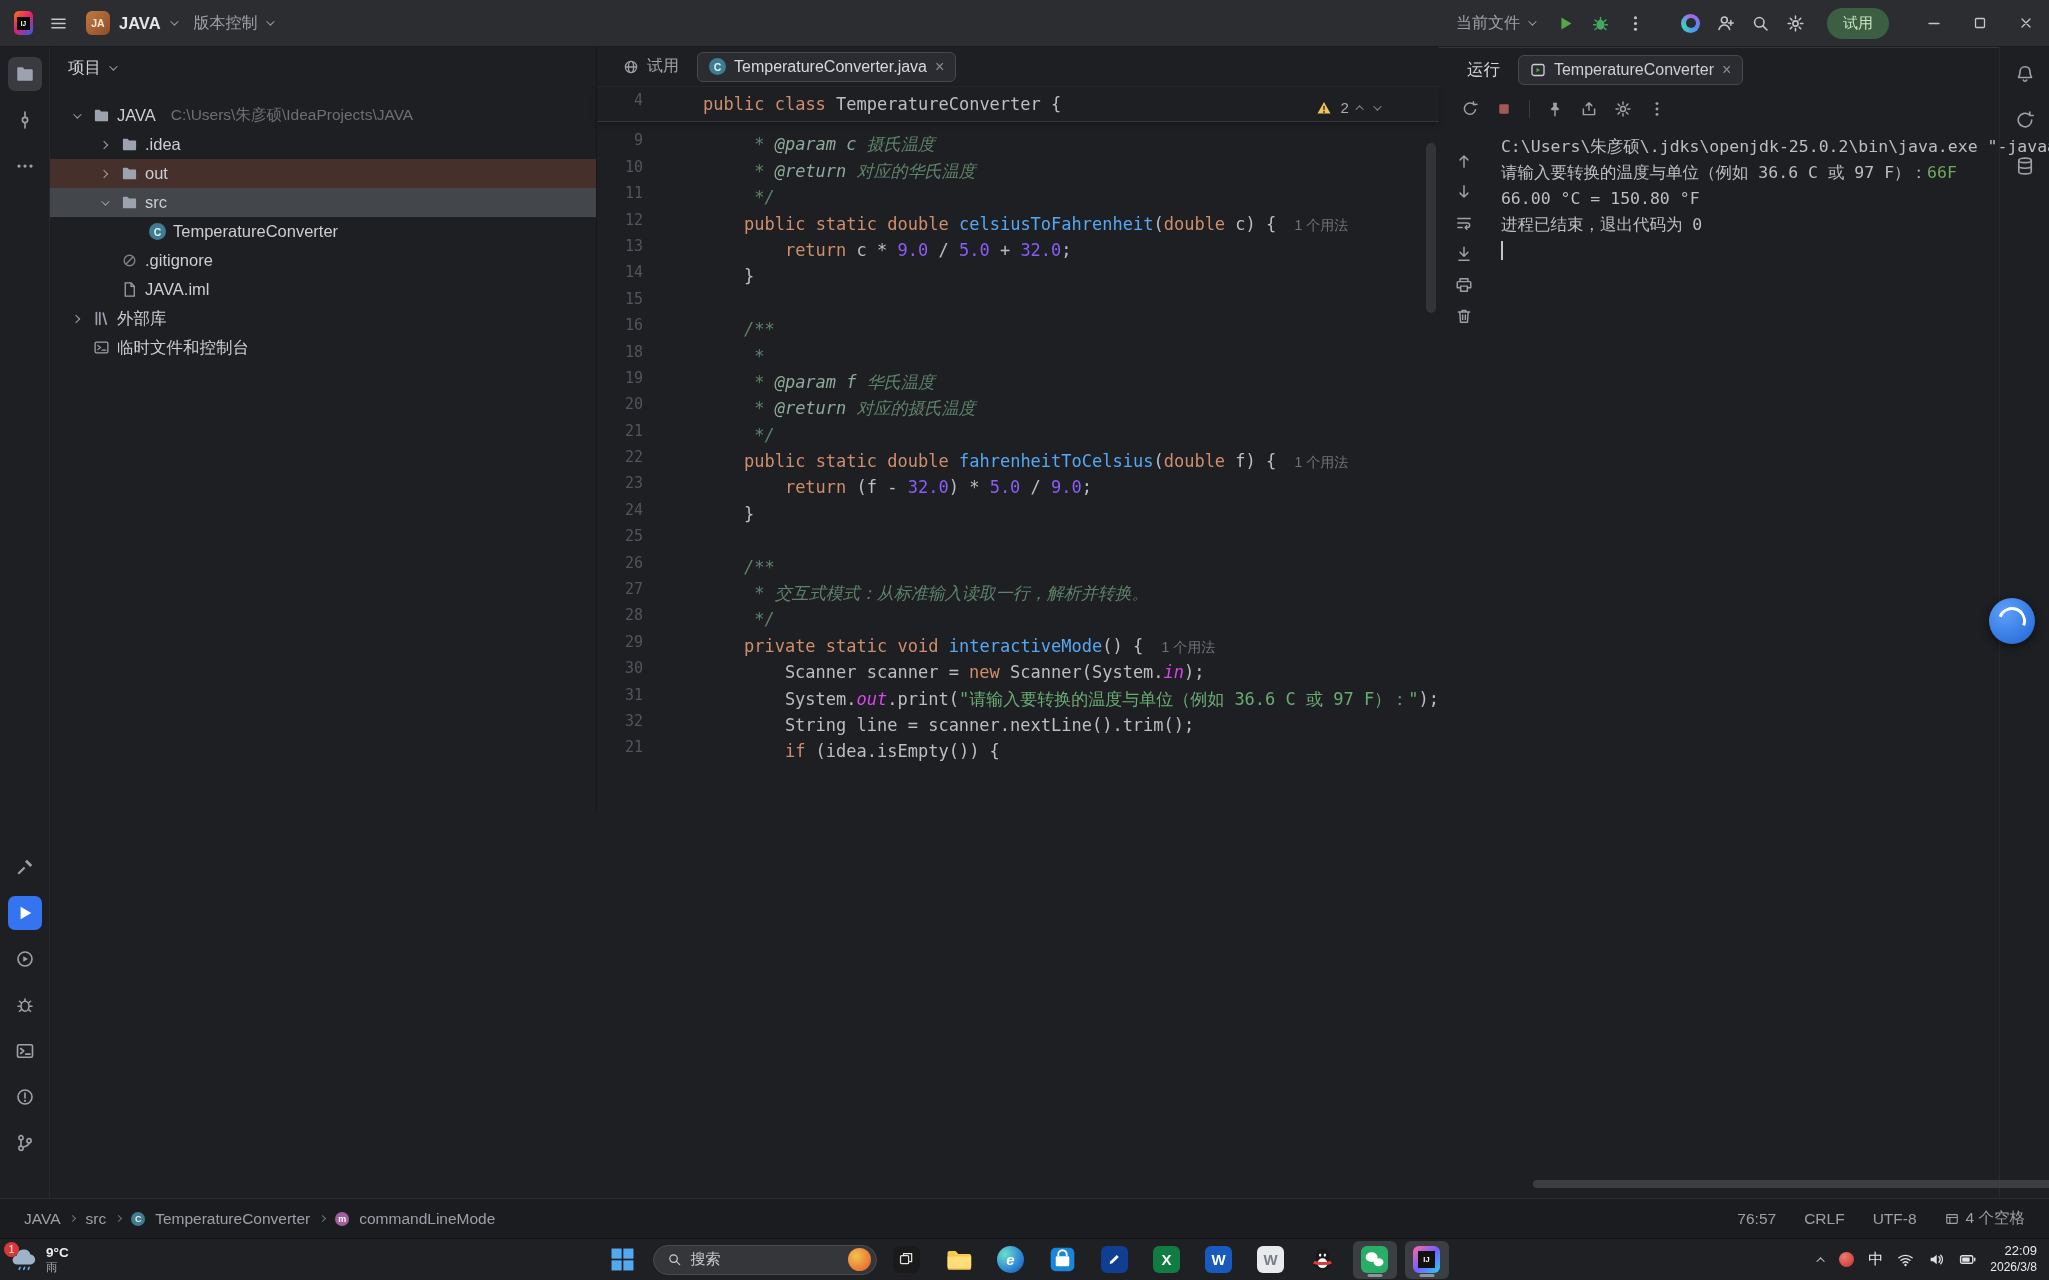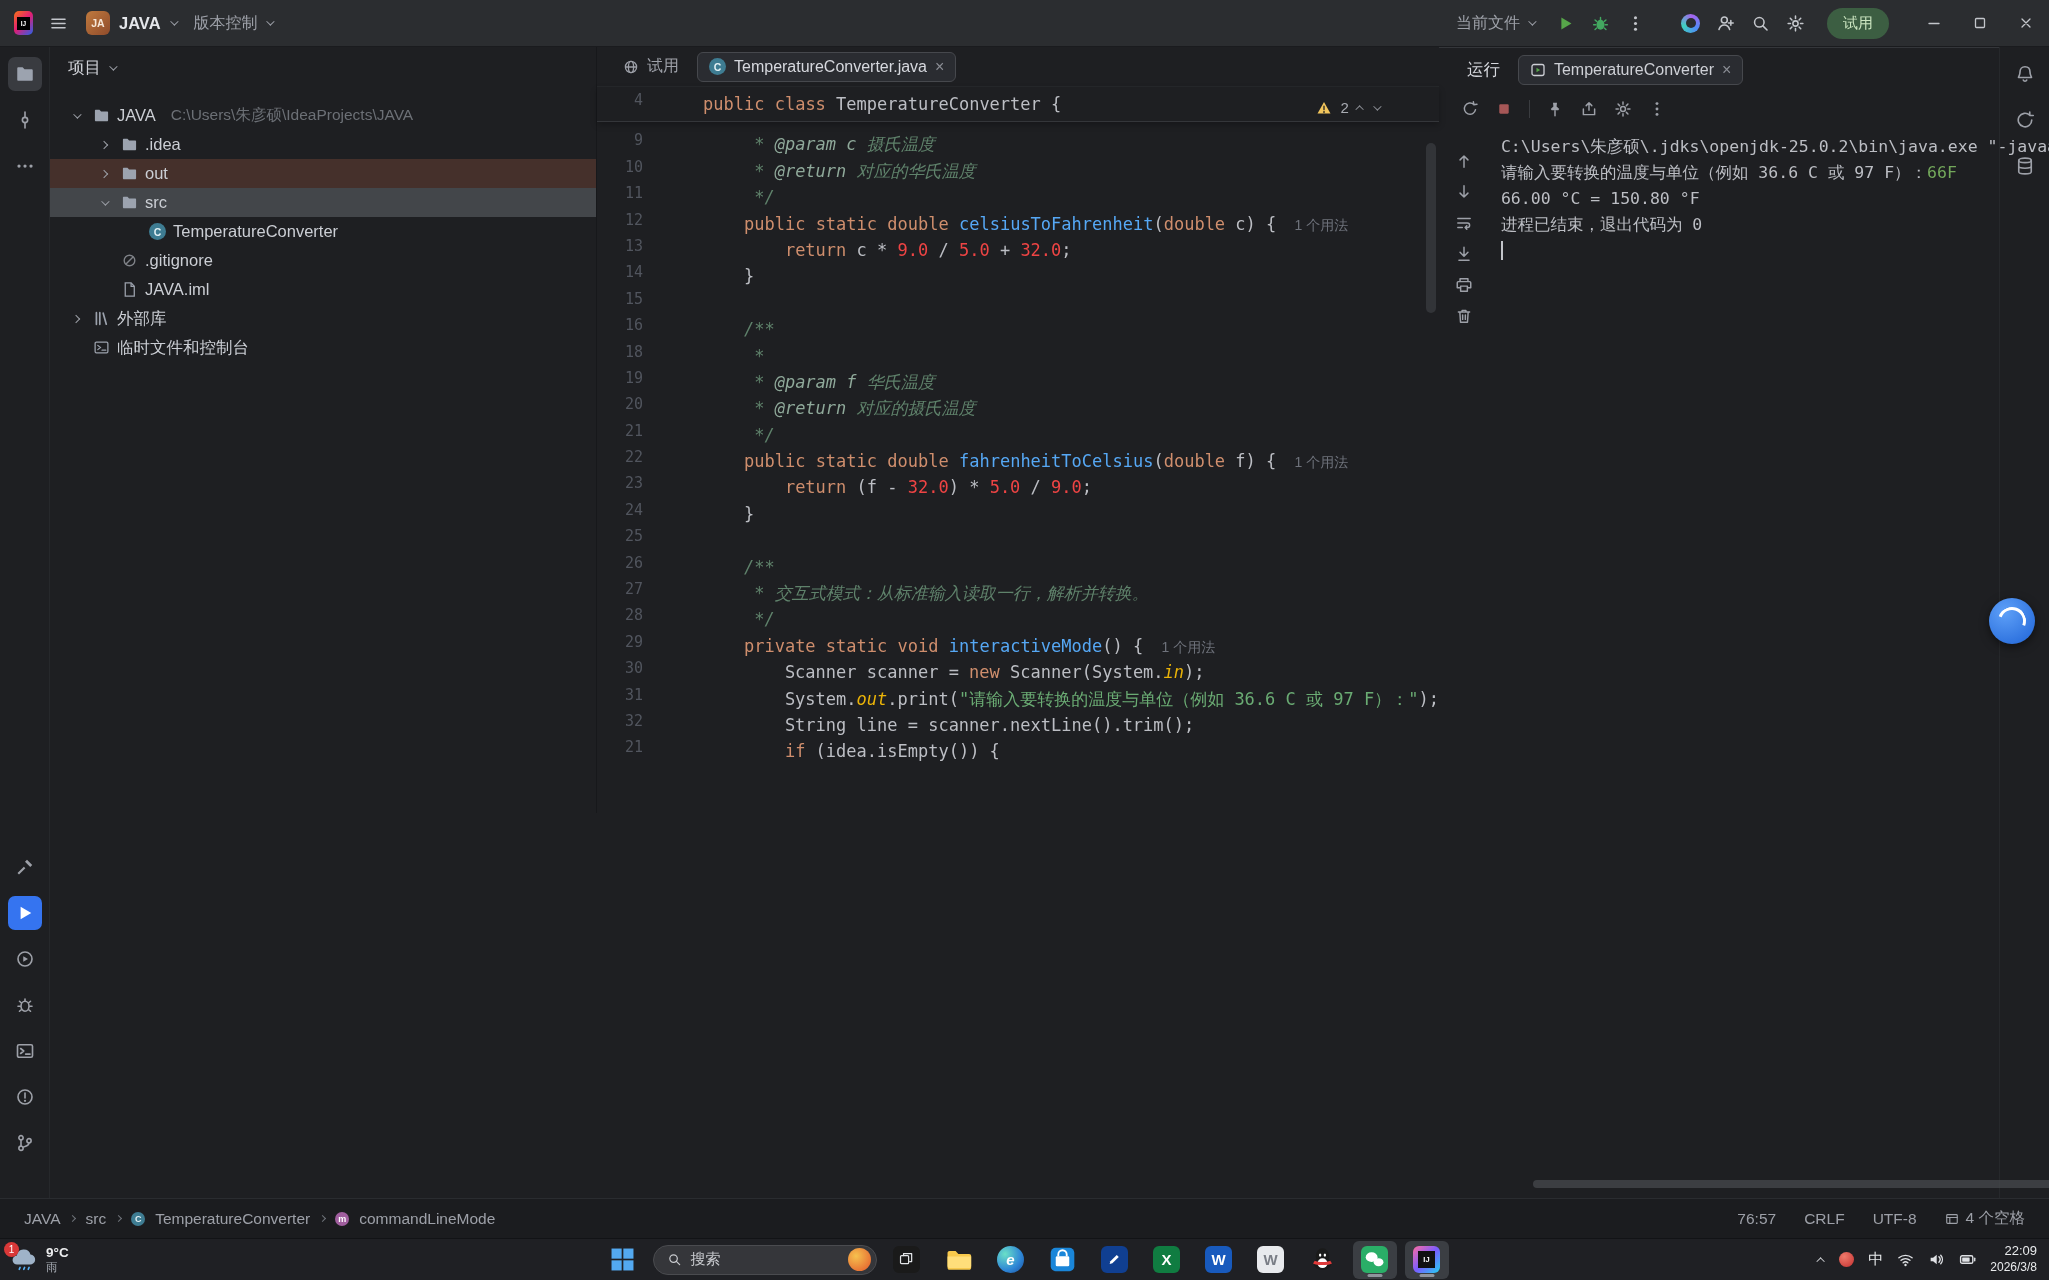--- a/index.html
+++ b/index.html
@@ -71,23 +71,23 @@
   .etab{display:flex;align-items:center;gap:8px;height:30px;padding:0 11px;border-radius:6px;color:#9DA0A8;font-size:16px;cursor:pointer;border:1px solid transparent}
   .etab.act{background:#2A2C31;border-color:#46484D;color:#D6D8DE}
   .tab-x{color:#8B8E95;font-size:16px;line-height:1;cursor:pointer}
   .insp{position:absolute;top:52px;right:60px;display:flex;align-items:center;gap:9px;color:#A8ABB2;font-size:15px;z-index:3;cursor:pointer}
   .insp .chev{color:#8B8E95}
   #sticky{border-bottom:1px solid #34363A;padding:4px 0;background:#1E1F22;box-shadow:0 3px 6px rgba(0,0,0,.25);position:relative;z-index:2}
   #code-lines{padding-top:9px}
   .crow{display:flex;height:26.4px;line-height:26.4px}
   .gut{width:52px;text-align:right;padding-right:6px;color:#51555E;font:15px "DejaVu Sans Mono","Liberation Mono",monospace;flex:none}
   .code{white-space:pre;font-family:"DejaVu Sans Mono","Liberation Mono",monospace;font-size:17px;margin-left:54px}
-  .tk-k{color:#CF8E6D}.tk-m{color:#56A8F5}.tk-n{color:#ef4444}.tk-s{color:#6AAB73}
+  .tk-k{color:#CF8E6D}.tk-m{color:#56A8F5}.tk-n{color:#8b5cf6}.tk-s{color:#6AAB73}
   .tk-d{color:#5F826B;font-style:italic}.tk-t{color:#8FA99A;font-style:italic}
-  .tk-p{color:#BCBEC4}.tk-f{color:#eab308;font-style:italic}
+  .tk-p{color:#BCBEC4}.tk-f{color:#d946ef;font-style:italic}
   .tk-h{color:#6E727B;font-family:"Liberation Sans",sans-serif;font-size:14px;margin-left:8px}
   .ed-scroll{position:absolute;right:3px;top:96px;width:10px;height:170px;border-radius:5px;background:#43464A;opacity:.55;cursor:pointer}
 
   
   #run-panel{flex:1;border-top:1px solid #34363A;display:flex;flex-direction:column;background:#1E1F22;min-height:0}
   .rp-header{height:44px;display:flex;align-items:center;gap:18px;padding-left:28px}
   .rp-title{font-size:16.5px;color:#D6D8DE}
   .rp-tab{display:flex;align-items:center;gap:8px;height:30px;padding:0 11px;border-radius:6px;background:#2A2C31;border:1px solid #46484D;color:#CED0D6;font-size:16px;cursor:pointer}
   .rp-right{margin-left:auto;display:flex;align-items:center;gap:20px;padding-right:20px;color:#9DA0A8}
   .rp-right .icon{cursor:pointer}

